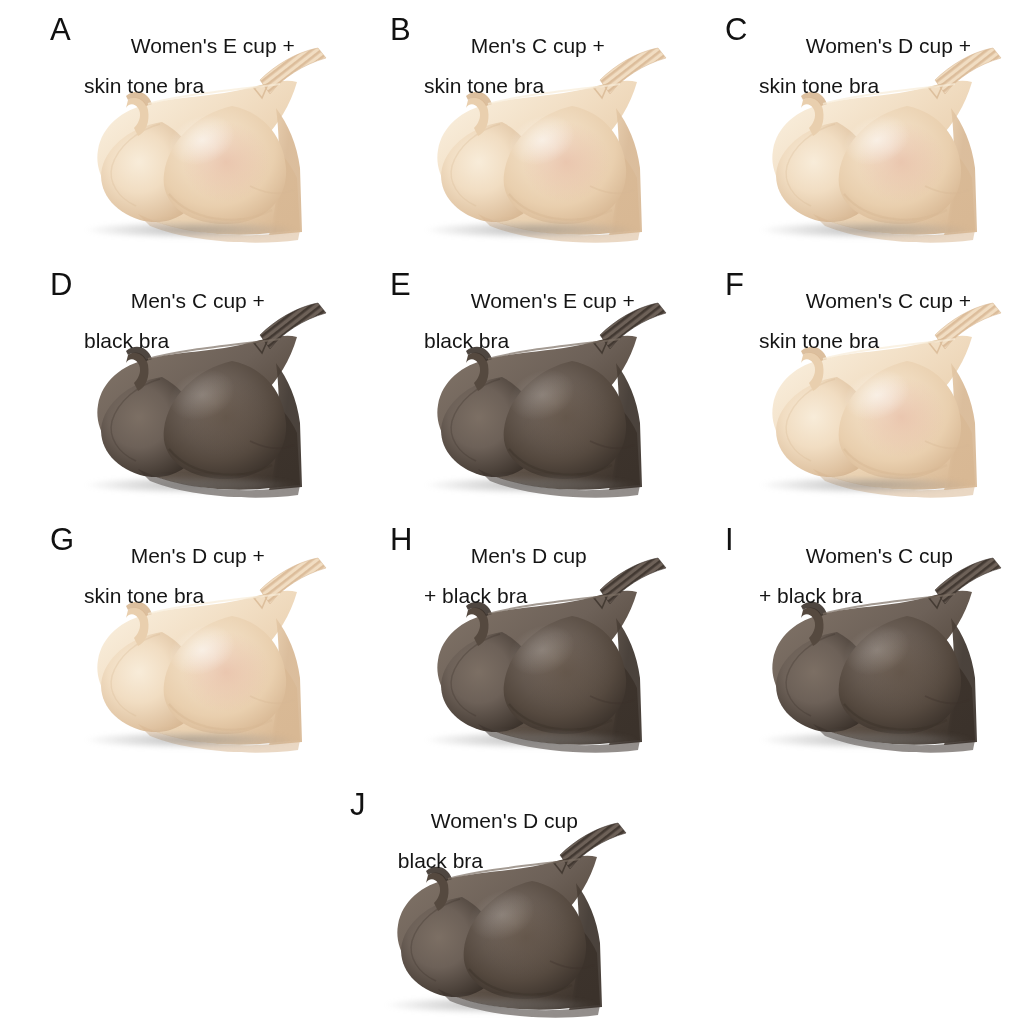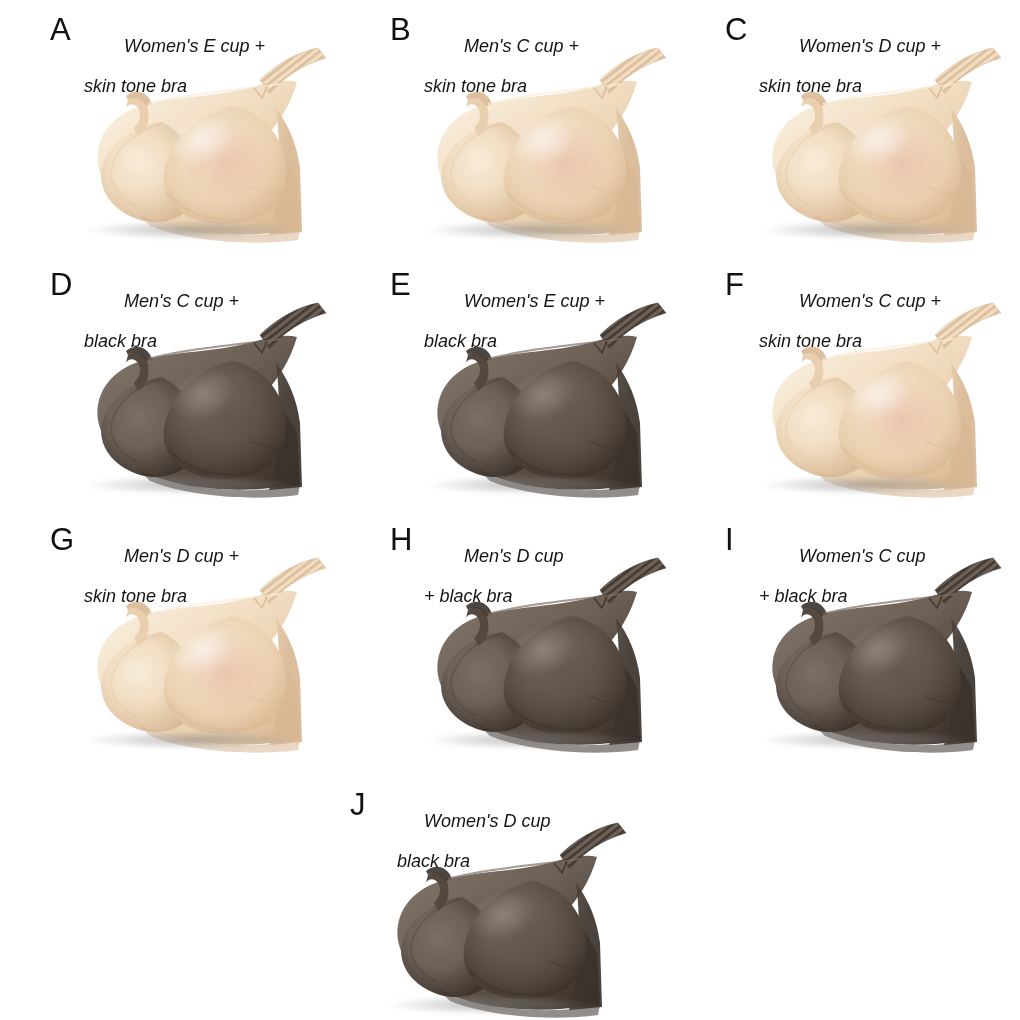--- a/index.html
+++ b/index.html
@@ -36,27 +36,26 @@
     line-height:31px;
     color:#111;
     font-weight:400;
     width:34px;
     flex:0 0 34px;
     text-align:left;
     font-family:"Liberation Sans", sans-serif;
     letter-spacing:0px;
   }
   .desc{
-    font-size:18px;
+    font-size:21px;
     line-height:20px;
     color:#151515;
     white-space:pre;
     padding-top:2px;
     font-family:"Liberation Sans", sans-serif;
-    font-style:italic;
   }
   .desc .l2{display:block;}
   .indent .l2{padding-left:8px;}
 
   
   .product{
     position:absolute;
     left:24px;
     top:44px;
     width:290px;

